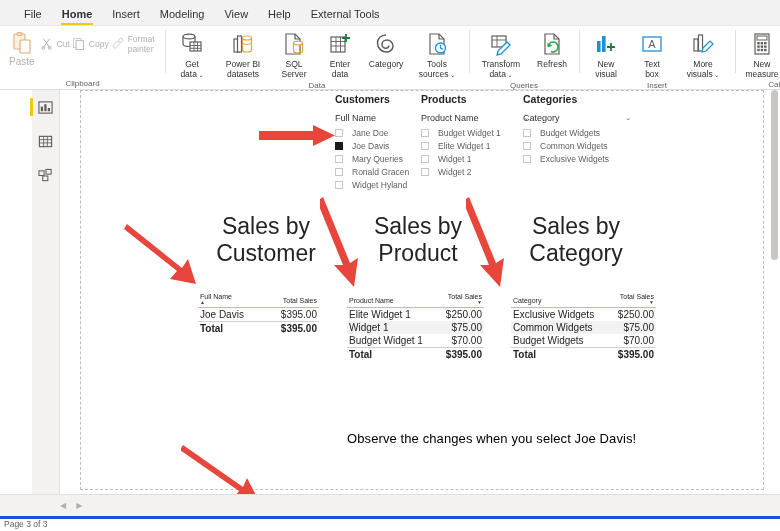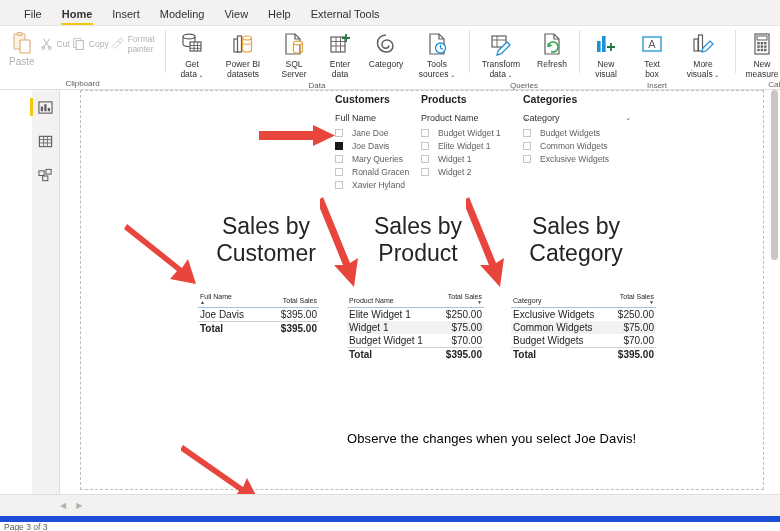--- a/index.html
+++ b/index.html
@@ -198,21 +198,21 @@
     content:""; position:absolute; left:0; right:0; bottom:0; height:2px; background:#f2c811;
   }
   .ptab.add {
     background:#f2c811; color:#252423; font-size:13px; padding:0 11px;
   }
 
   .statusbar {
     position:absolute; left:0; right:0; bottom:0; height:15px;
     background:#ffffff; font-size:8.5px; color:#605e5c;
     display:flex; padding-left:4px;
-    border-top:6px solid #1d4ed8;
+    border-top:3px solid #1d4ed8;
   }
 </style>
 </head>
 <body>
 
 <div class="titlestrip"></div>
 
 <div class="menubar" id="menubar">
     <div class="menu-item">File</div>
     <div class="menu-item active">Home</div>
@@ -488,21 +488,21 @@
           <div class="opt">
             <span class="cb"></span>
             <span>Mary Queries</span>
           </div>
           <div class="opt">
             <span class="cb"></span>
             <span>Ronald Gracen</span>
           </div>
           <div class="opt">
             <span class="cb"></span>
-            <span>Xavier Hyland</span>
+            <span>Widget Hyland</span>
           </div>
         </div>
       <div class="slicer" id="slicer-1" style="left:340px; top:2px;">
           <div class="slicer-title">Products</div>
           <div class="slicer-field">
             <span>Product Name</span>
             <span class="chev">⌄</span>
           </div>
           <div class="opt">
             <span class="cb"></span>

